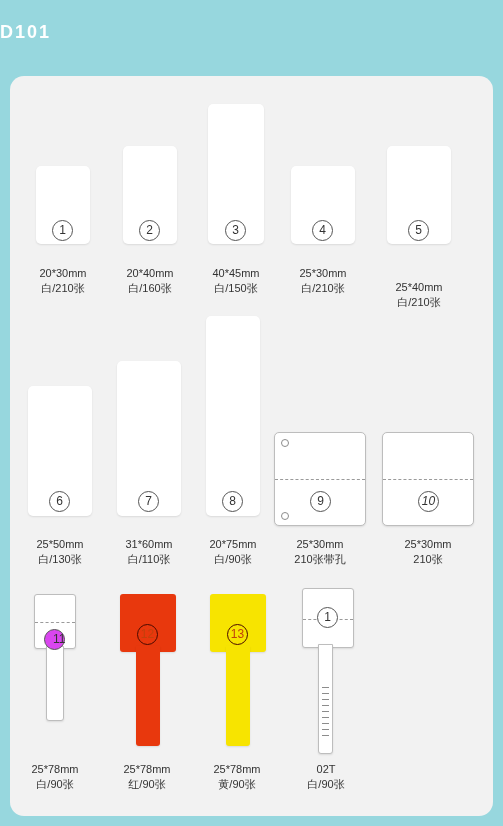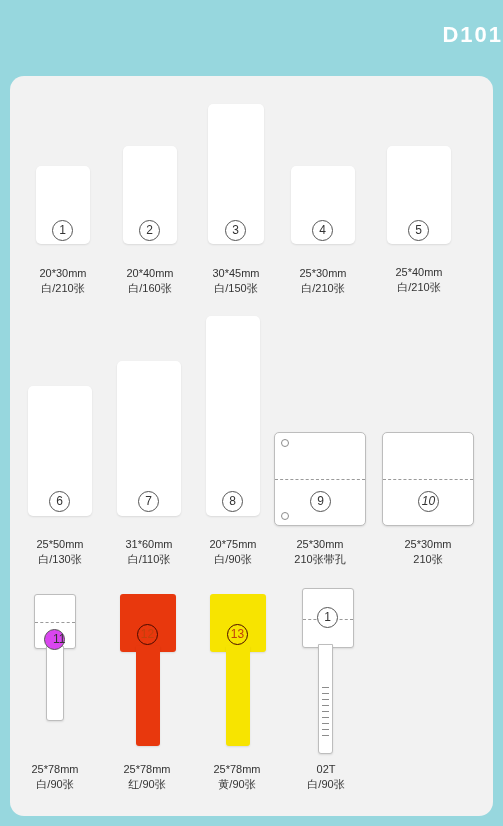--- a/index.html
+++ b/index.html
@@ -8,22 +8,22 @@
     font-family: "Liberation Sans", sans-serif;
   }
   body {
     background: #97d7de;
     position: relative;
     overflow: hidden;
   }
   .page-title {
     position: absolute;
     top: 22px; left: 0; width: 100%;
-    text-align: right;
-    font-size: 22px;
+    text-align: left;
+    font-size: 18px;
     font-weight: bold;
     letter-spacing: 2px;
     color: #ffffff;
   }
   .panel {
     position: absolute;
     top: 76px; left: 10px;
     width: 483px; height: 740px;
     background: #f2f2f2;
     border-radius: 14px;
@@ -106,38 +106,38 @@
     <div class="caption" style="left:85px; top:190px;">
       <div>20*40mm</div>
       <div>白/160张</div>
     </div>
   </div>
 
   <div class="item">
     <div class="label-shape" style="left:198px; top:28px; width:56px; height:140px;"></div>
     <div class="badge" style="left:215px; top:144px;">3</div>
     <div class="caption" style="left:171px; top:190px;">
-      <div>30*45mm</div>
+      <div>40*45mm</div>
       <div>白/150张</div>
     </div>
   </div>
 
   <div class="item">
     <div class="label-shape" style="left:281px; top:90px; width:64px; height:78px;"></div>
     <div class="badge" style="left:302px; top:144px;">4</div>
     <div class="caption" style="left:258px; top:190px;">
       <div>25*30mm</div>
       <div>白/210张</div>
     </div>
   </div>
 
   <div class="item">
     <div class="label-shape" style="left:377px; top:70px; width:64px; height:98px;"></div>
     <div class="badge" style="left:398px; top:144px;">5</div>
-    <div class="caption" style="left:354px; top:189px;">
+    <div class="caption" style="left:354px; top:204px;">
       <div>25*40mm</div>
       <div>白/210张</div>
     </div>
   </div>
 
   <div class="item">
     <div class="label-shape" style="left:18px; top:310px; width:64px; height:130px;"></div>
     <div class="badge" style="left:39px; top:415px;">6</div>
     <div class="caption" style="left:-5px; top:461px;">
       <div>25*50mm</div>

